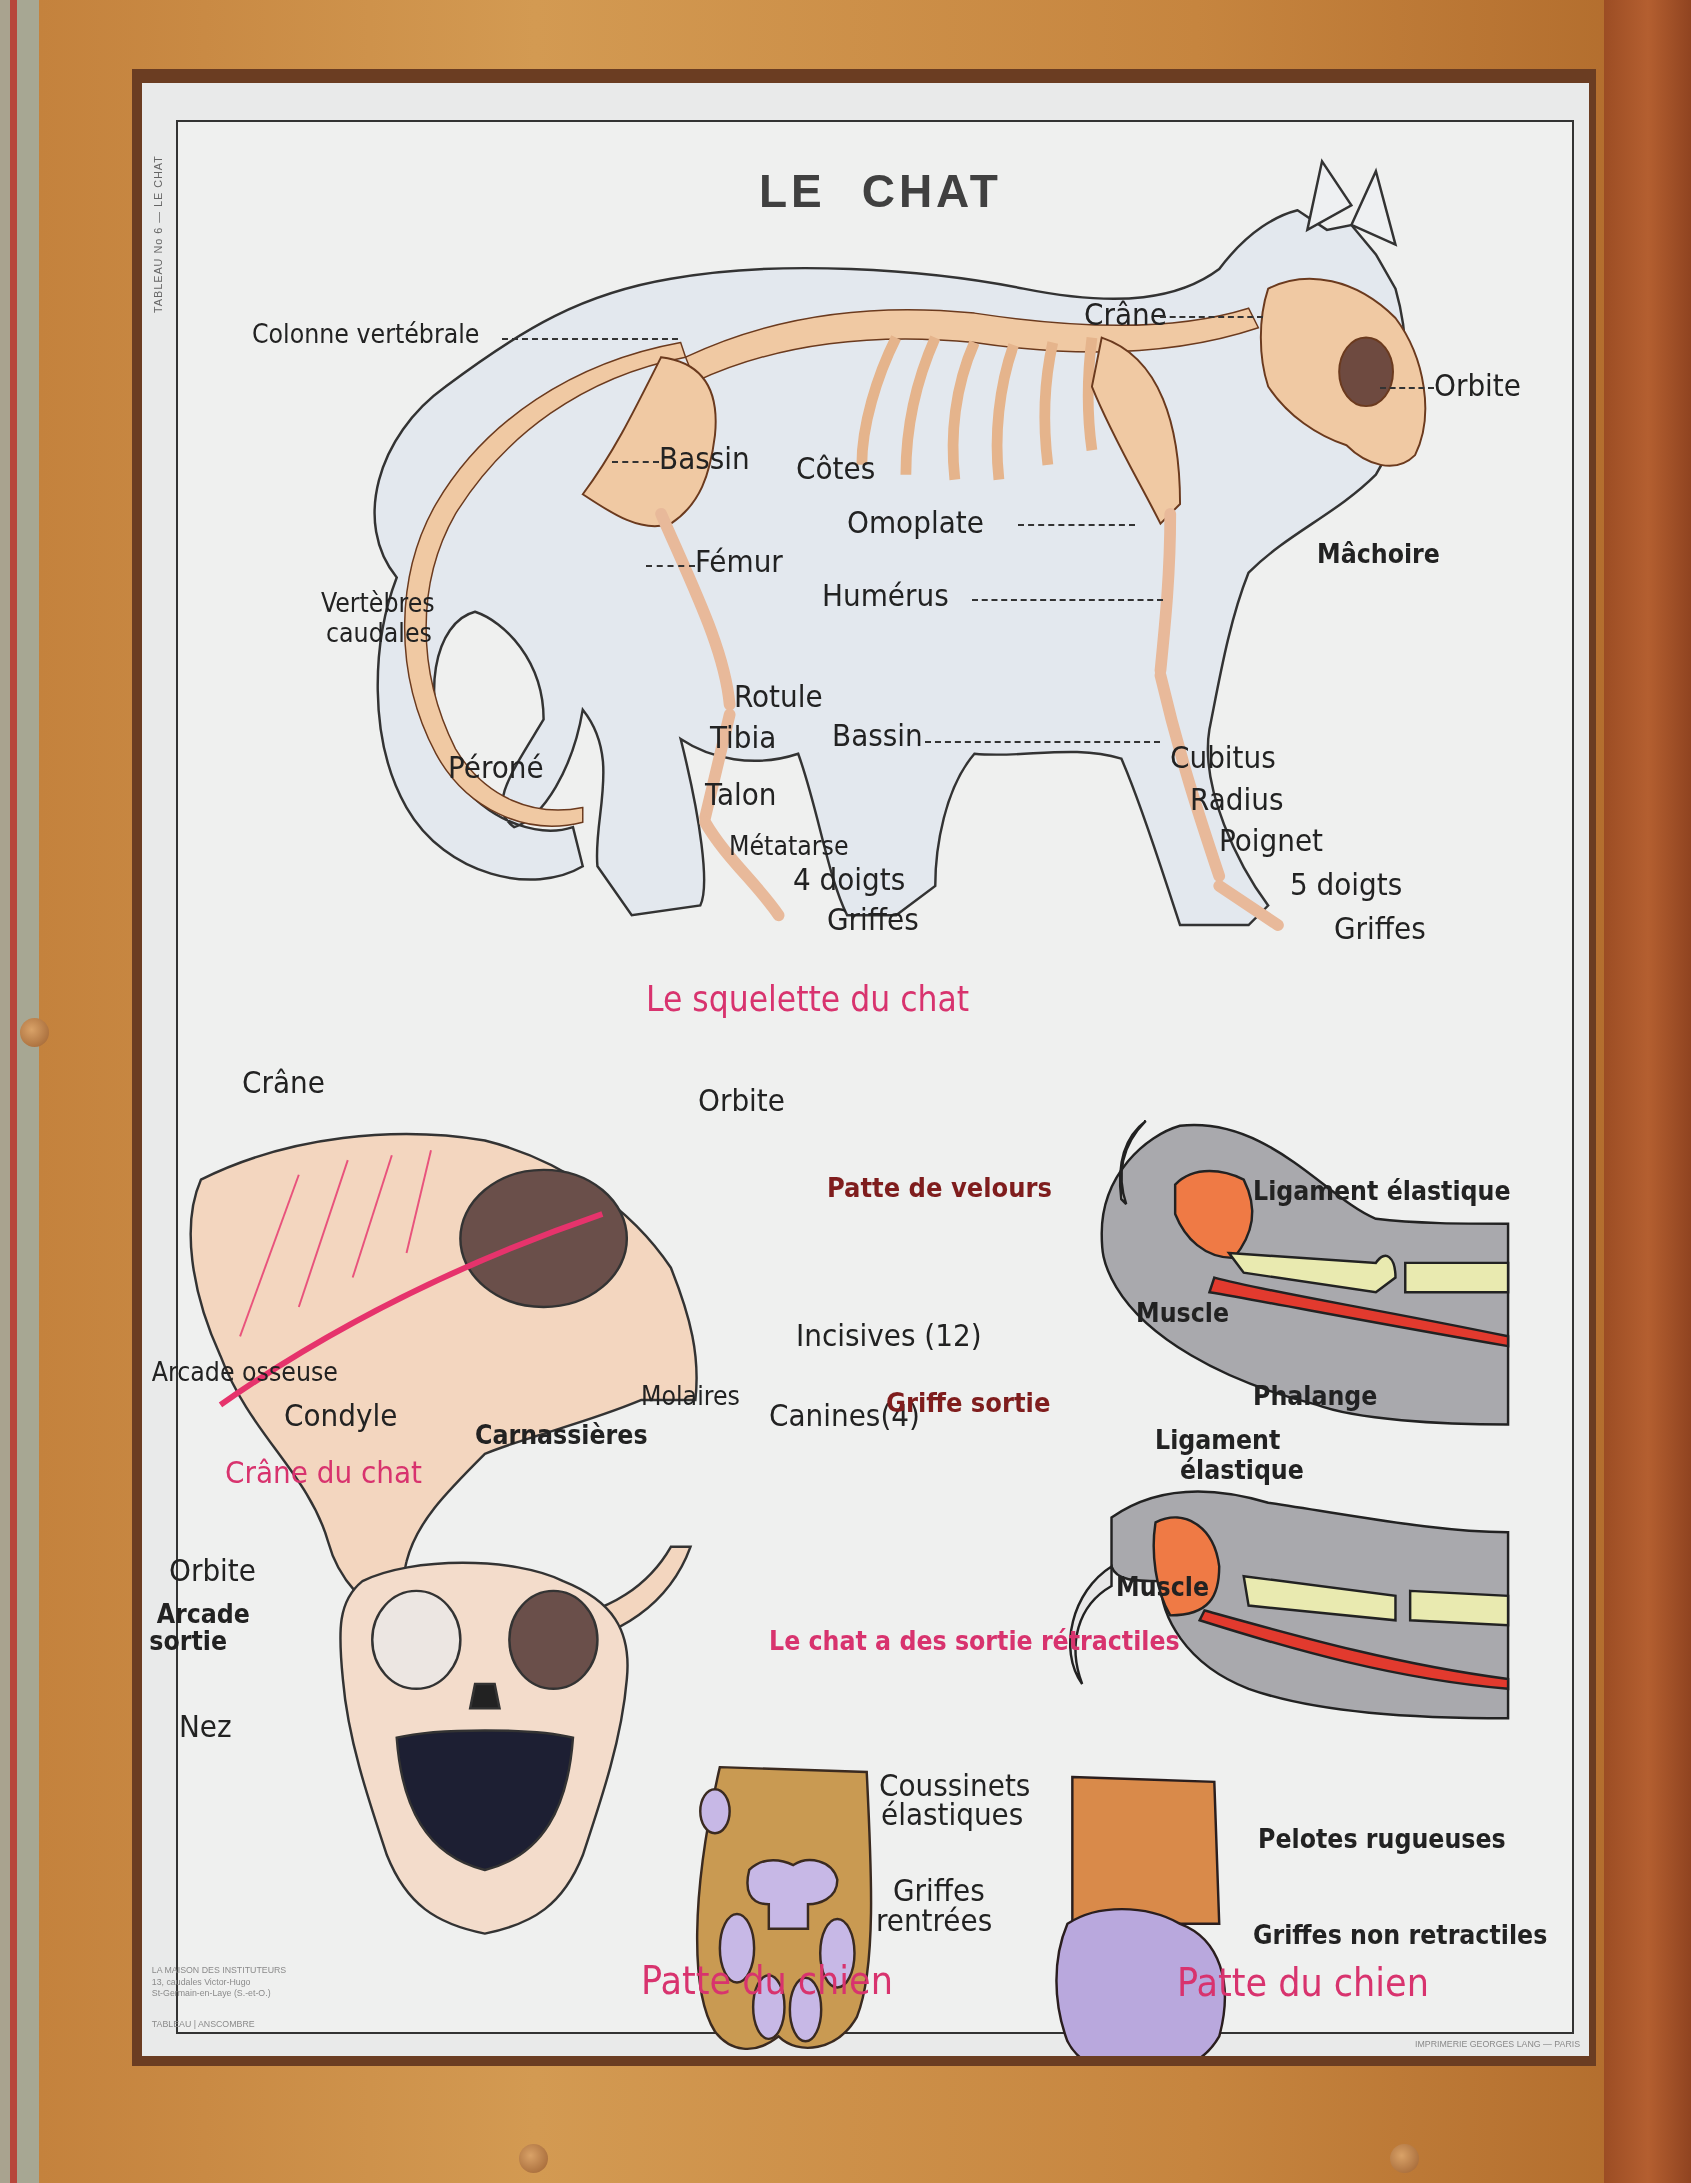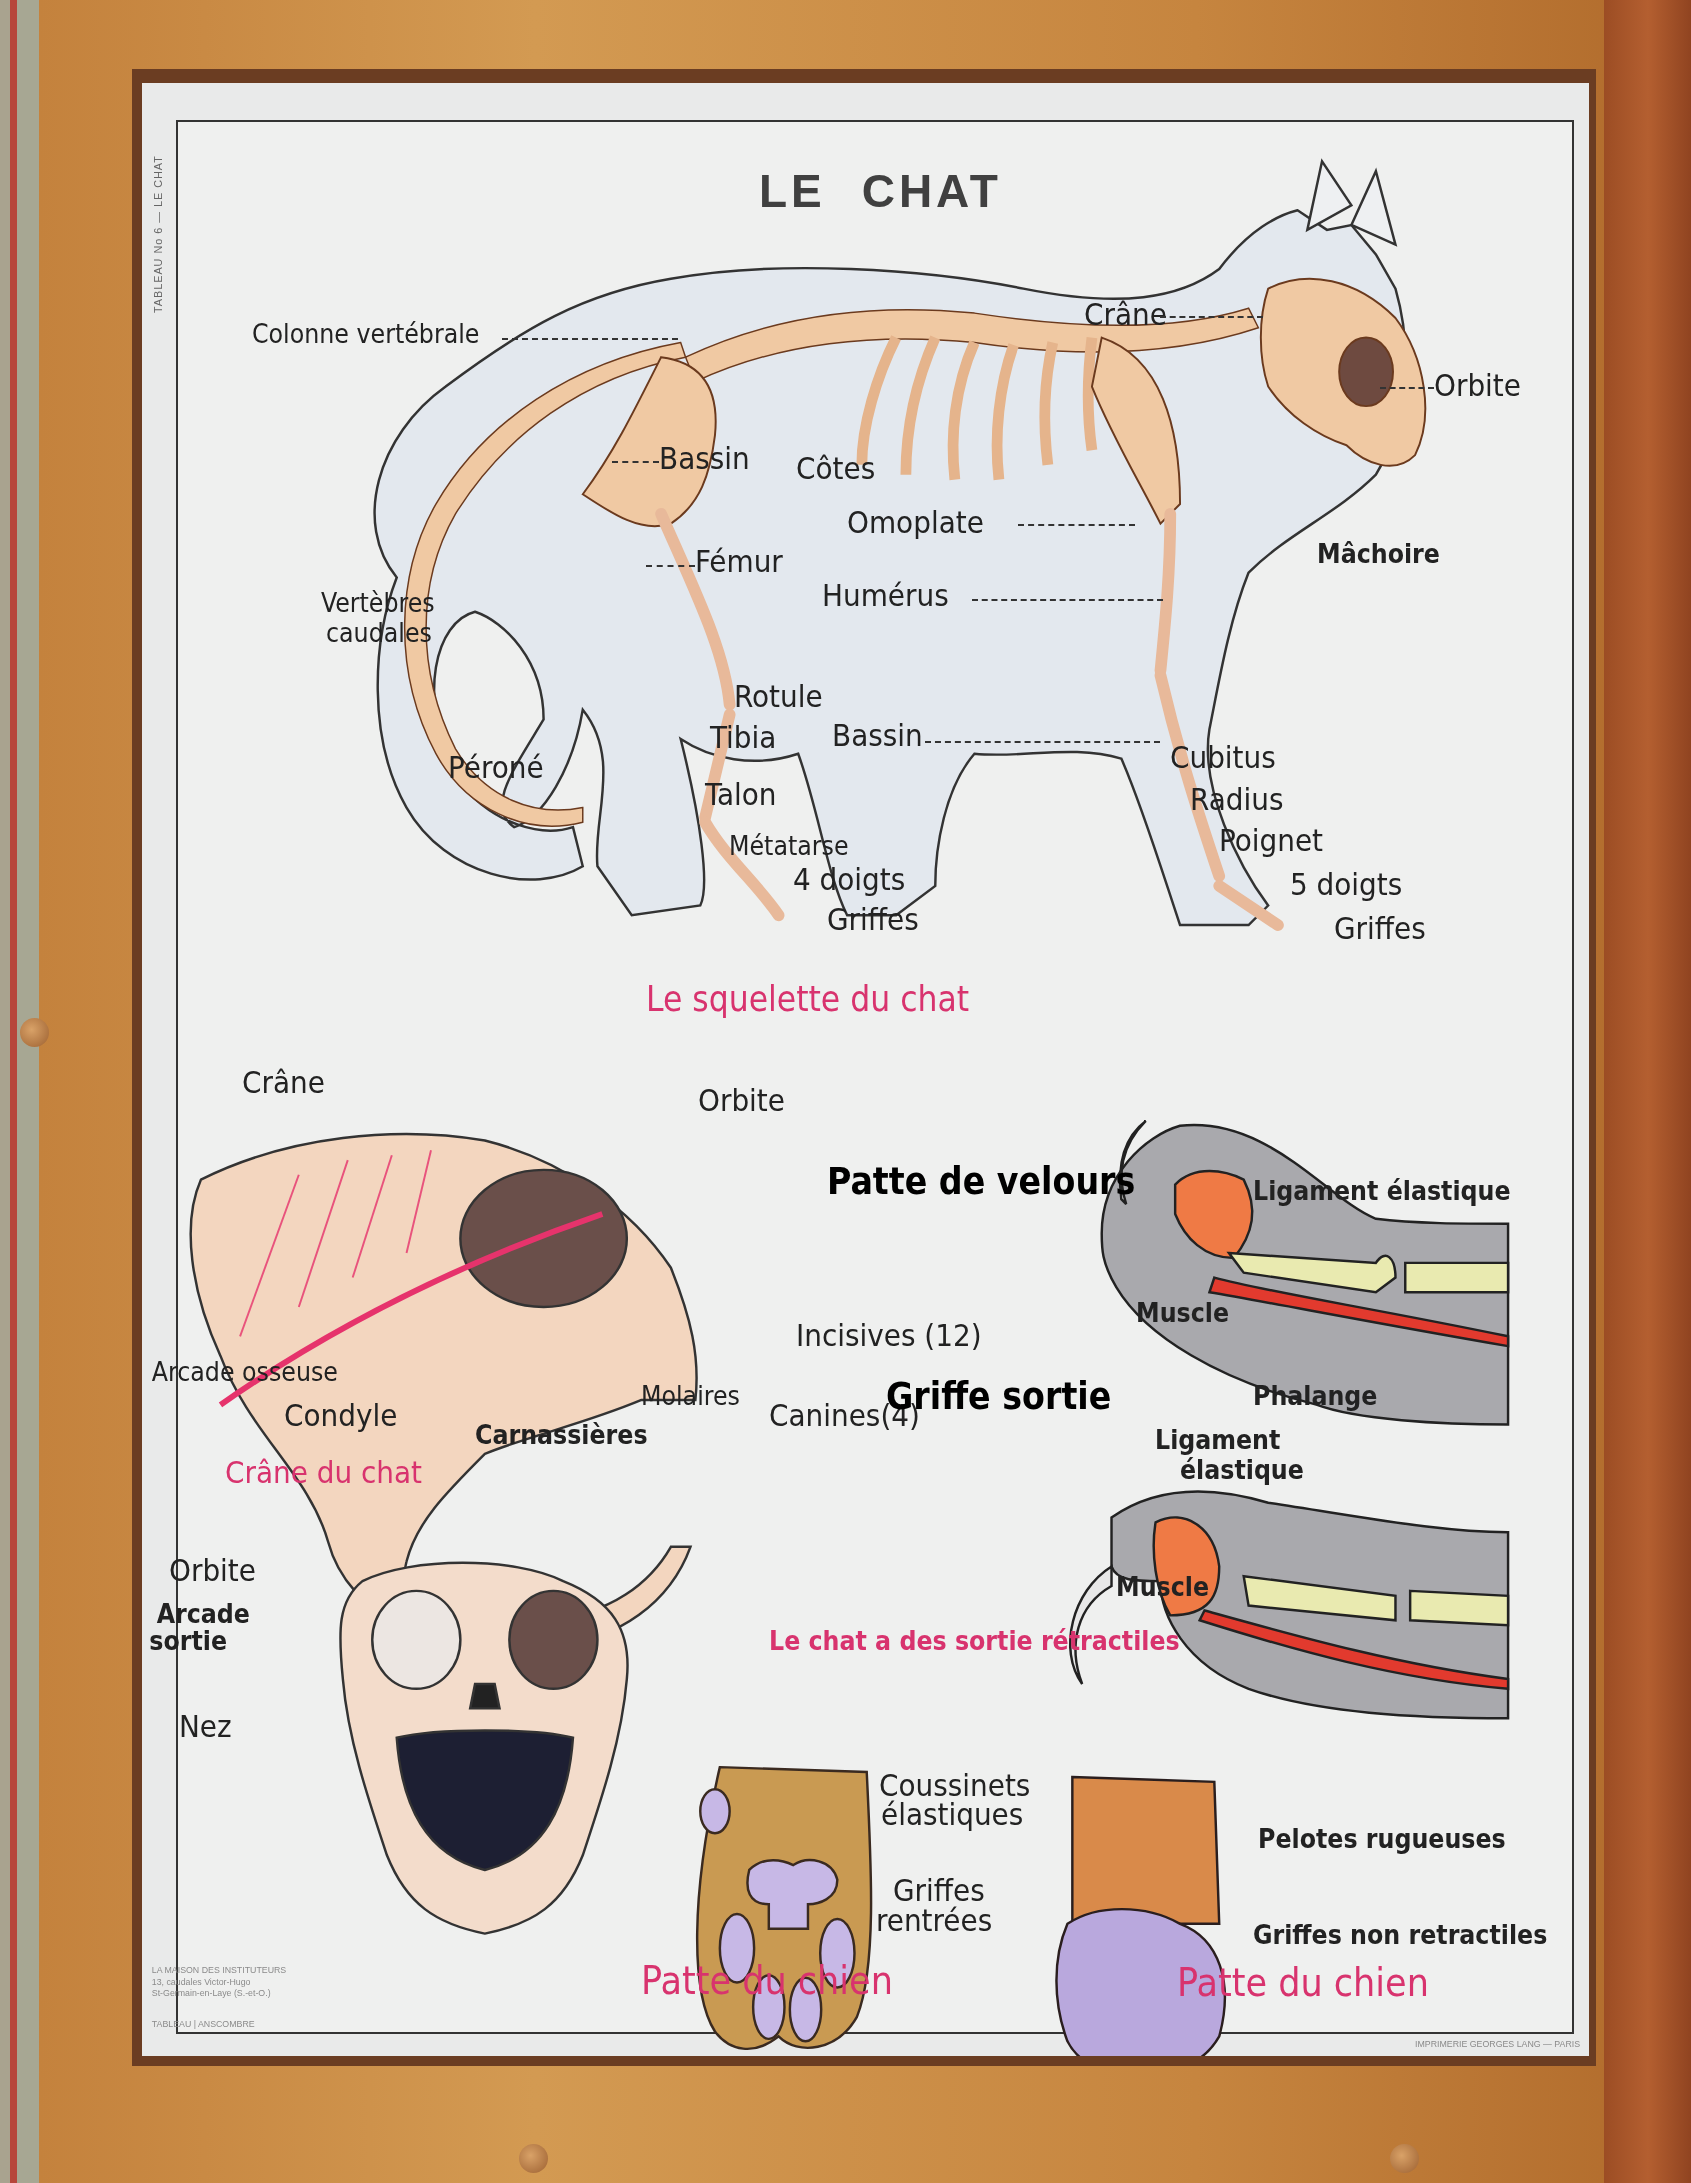--- a/index.html
+++ b/index.html
@@ -46,21 +46,21 @@
     position:absolute; left:617px; top:69px; font-size:46px; font-weight:bold;
     color:#404040; letter-spacing:3.9px; word-spacing:19.6px;margin-top:12px;
   }
   .label {
     position:absolute; font-size:31px; color:#222; white-space:nowrap;
     font-family:"DejaVu Sans Condensed","DejaVu Sans", sans-serif;
   }
   .label.sm { font-size:26.4px; }
   .label.bold { font-weight:bold; }
   .pink { color:#d8336e; }
-  .blue { color:#000000; font-weight:bold; font-size:37px; }
+  .blue { color:#7f1d1d; font-weight:bold; font-size:27px;margin-top:12px; }
   .small-print { position:absolute; font-size:8.8px; color:#8a8a8a; line-height:11.7px; }
   .leader { position:absolute; border-top:2px dashed #333; height:0; }
   svg.art { position:absolute; left:0; top:0; }
 </style>
 </head>
 <body>
 
 <div class="wall-left"></div>
 <div class="frame"></div>
 <div class="frame-right"></div>

